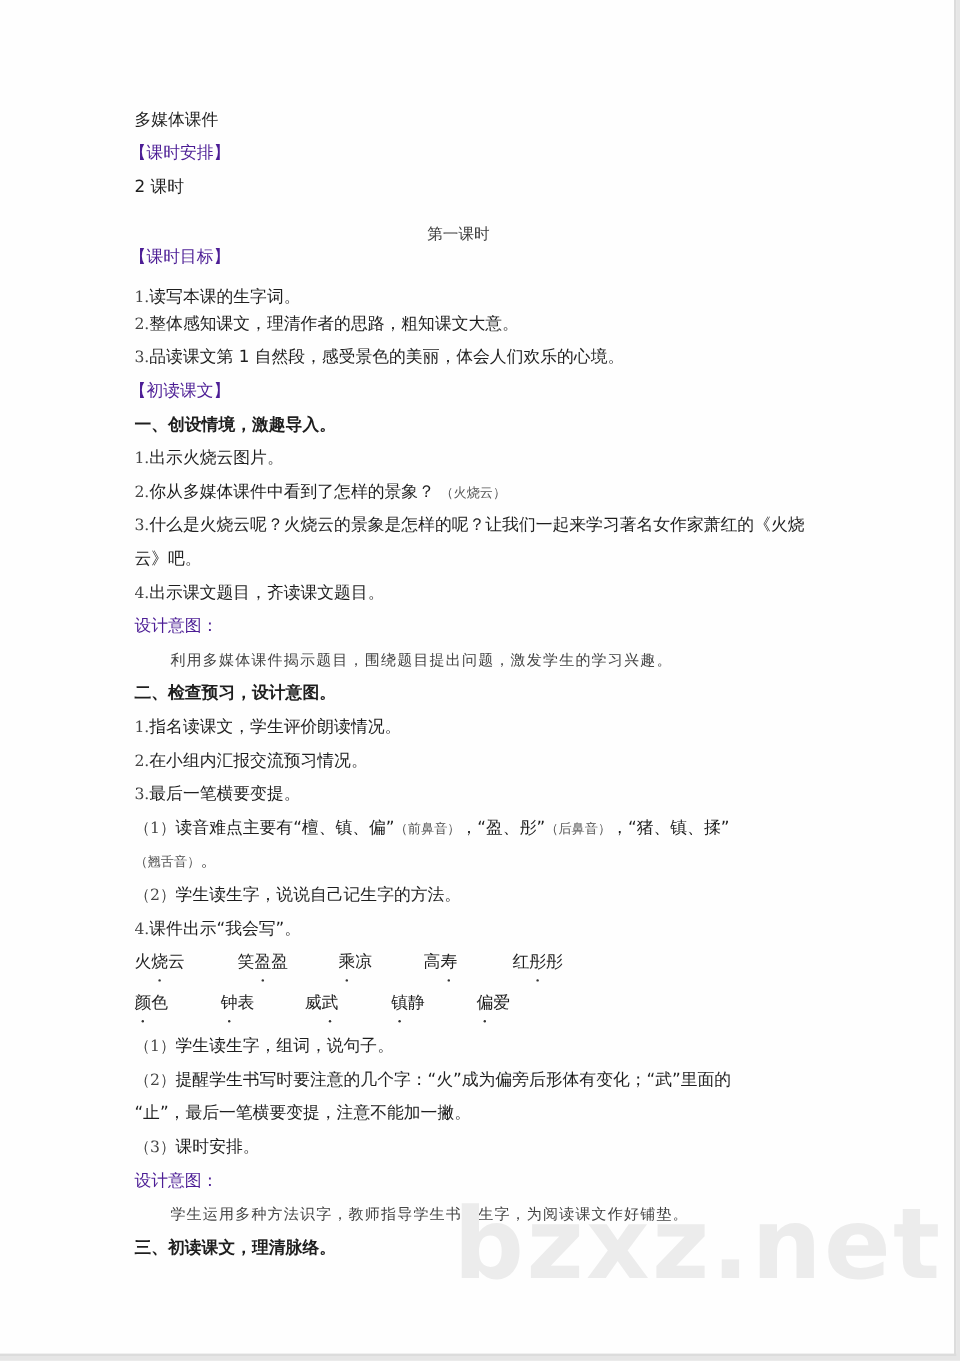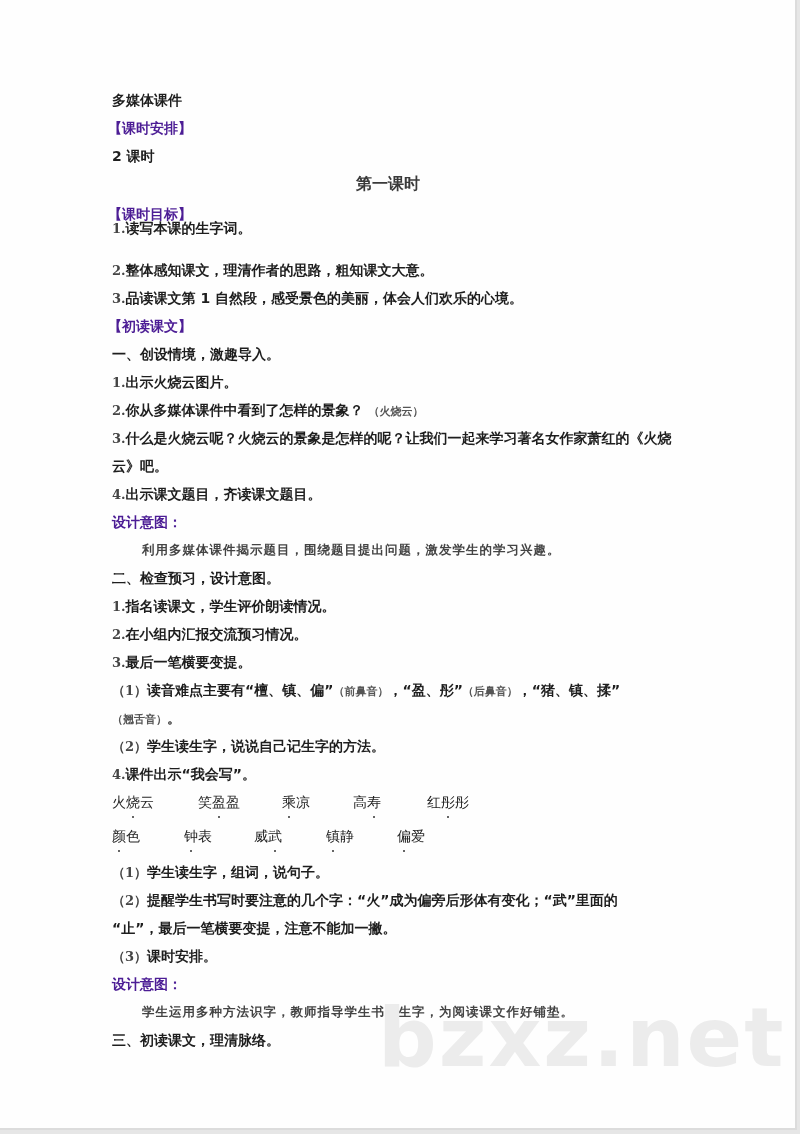--- a/index.html
+++ b/index.html
@@ -15,26 +15,26 @@
       width: 795px; height: 1128px;
       background: #fefefe;
       border-right: 2px solid #dcdcdc;
       border-bottom: 2px solid #dcdcdc;
     }
     .content {
       position: absolute; left: 112px; top: 90px; width: 580px;
     }
     .line {
       position: absolute; left: 0; white-space: nowrap;
-      font-size: 14px; line-height: 20px; font-weight: bold;
+      font-size: 14px; line-height: 20px;
     }
     .serif { font-family: "DejaVu Serif", "Liberation Serif", serif; color: #4c1d95; text-align: right; }
     .heading-center {
       font-family: "DejaVu Serif", "Liberation Serif", serif;
-      font-size: 16px; color: #3a3a3a; left: 244px;
+      font-size: 13px; color: #3a3a3a; left: 244px; margin-top: 12px;
     }
     .bold { font-weight: bold; }
     .note { font-family: "DejaVu Serif", "Liberation Serif", serif; font-size: 11px; color: #555; }
     .intent {
       font-family: "DejaVu Serif", "Liberation Serif", serif;
       font-size: 12.5px; color: #444; left: 30px; letter-spacing: 1px;
     }
     .num { font-family: "DejaVu Serif", "Liberation Serif", serif; color: #444; font-size: 13px; }
     .words-row { position: absolute; left: 0; display: flex; font-size: 14px; line-height: 20px; }
     .word { position: absolute; white-space: nowrap; }
@@ -55,21 +55,21 @@
 
 <div class="page">
   <div class="content">
 
     <div class="line" style="top:0px">多媒体课件</div>
     <div class="line serif" style="top:28px; left:-4px">【课时安排】</div>
     <div class="line" style="top:56px">2 课时</div>
     <div class="line heading-center" style="top:84px">第一课时</div>
 
     <div class="line serif" style="top:114px; left:-4px">【课时目标】</div>
-    <div class="line" style="top:128px"><span class="num">1.</span><span>读写本课的生字词。</span></div>
+    <div class="line" style="top:148px"><span class="num">1.</span><span>读写本课的生字词。</span></div>
     <div class="line" style="top:170px"><span class="num">2.</span><span>整体感知课文，理清作者的思路，粗知课文大意。</span></div>
     <div class="line" style="top:198px"><span class="num">3.</span><span>品读课文第 1 自然段，感受景色的美丽，体会人们欢乐的心境。</span></div>
 
     <div class="line serif" style="top:226px; left:-4px">【初读课文】</div>
 
     <div class="line bold" style="top:254px">一、创设情境，激趣导入。</div>
     <div class="line" style="top:282px"><span class="num">1.</span><span>出示火烧云图片。</span></div>
     <div class="line" style="top:310px"><span class="num">2.</span><span>你从多媒体课件中看到了怎样的景象？</span> <span class="note">（火烧云）</span></div>
     <div class="line" style="top:338px"><span class="num">3.</span><span>什么是火烧云呢？火烧云的景象是怎样的呢？让我们一起来学习著名女作家萧红的《火烧</span></div>
     <div class="line" style="top:366px">云》吧。</div>

